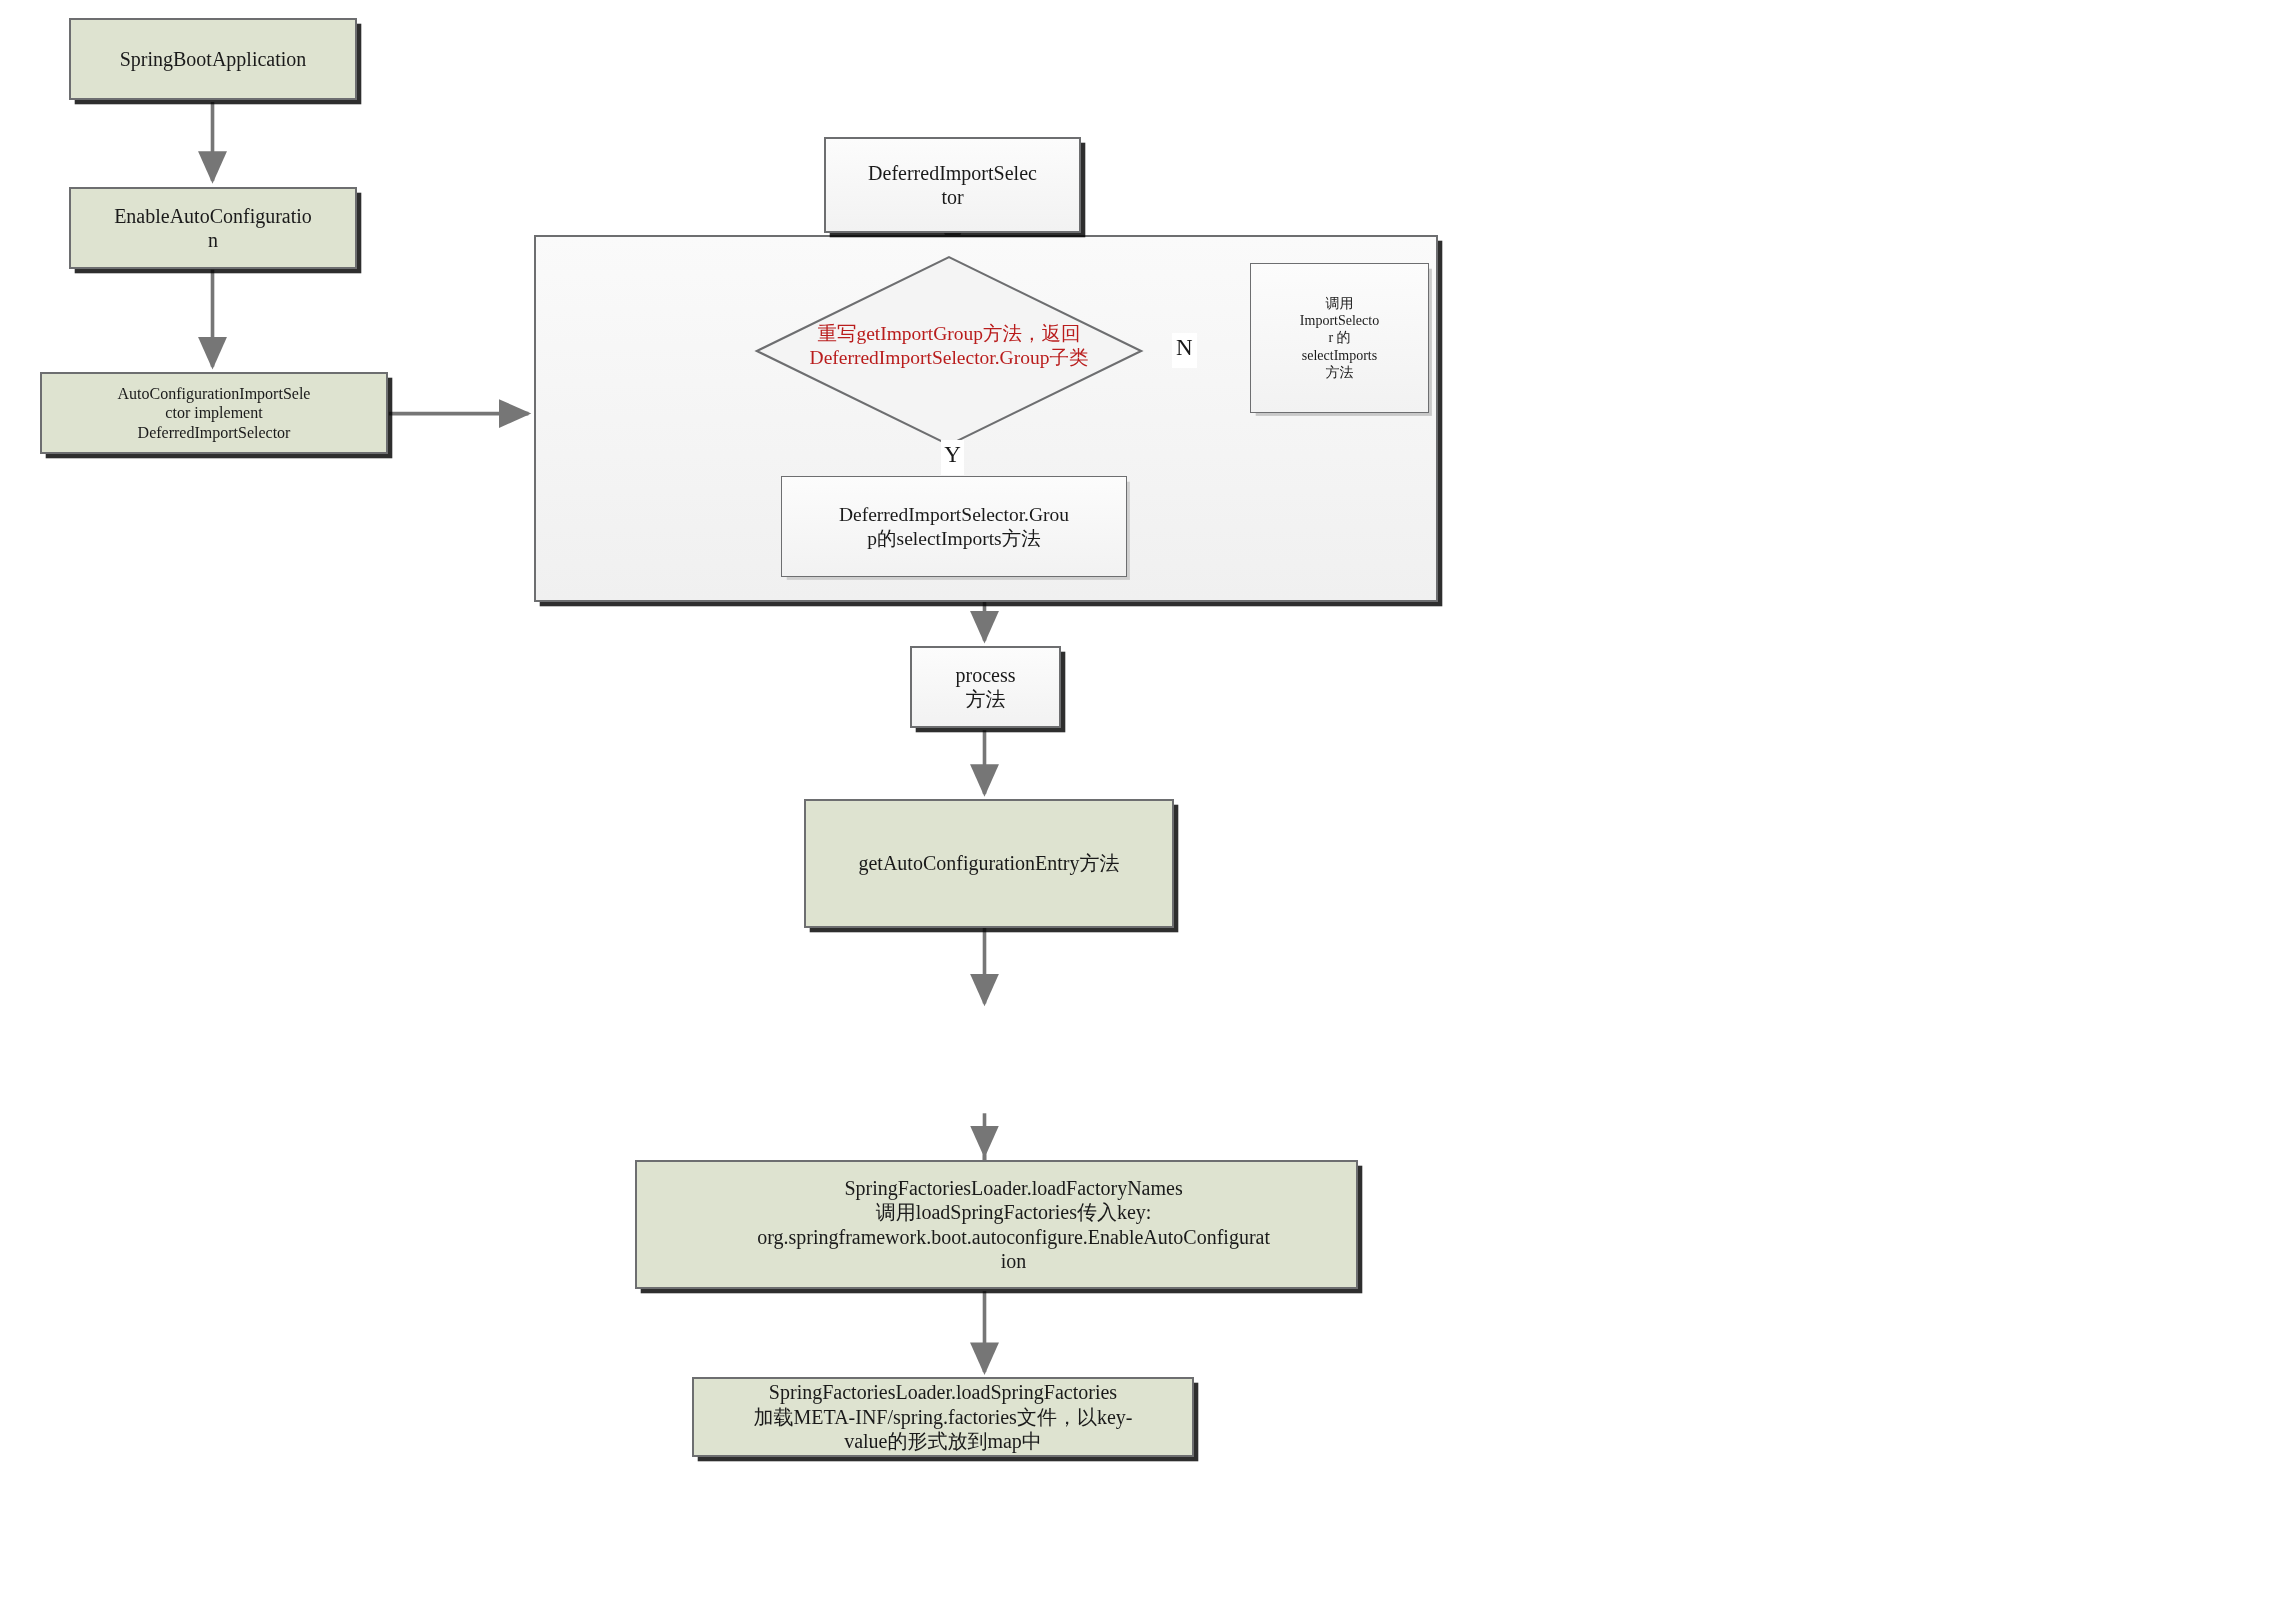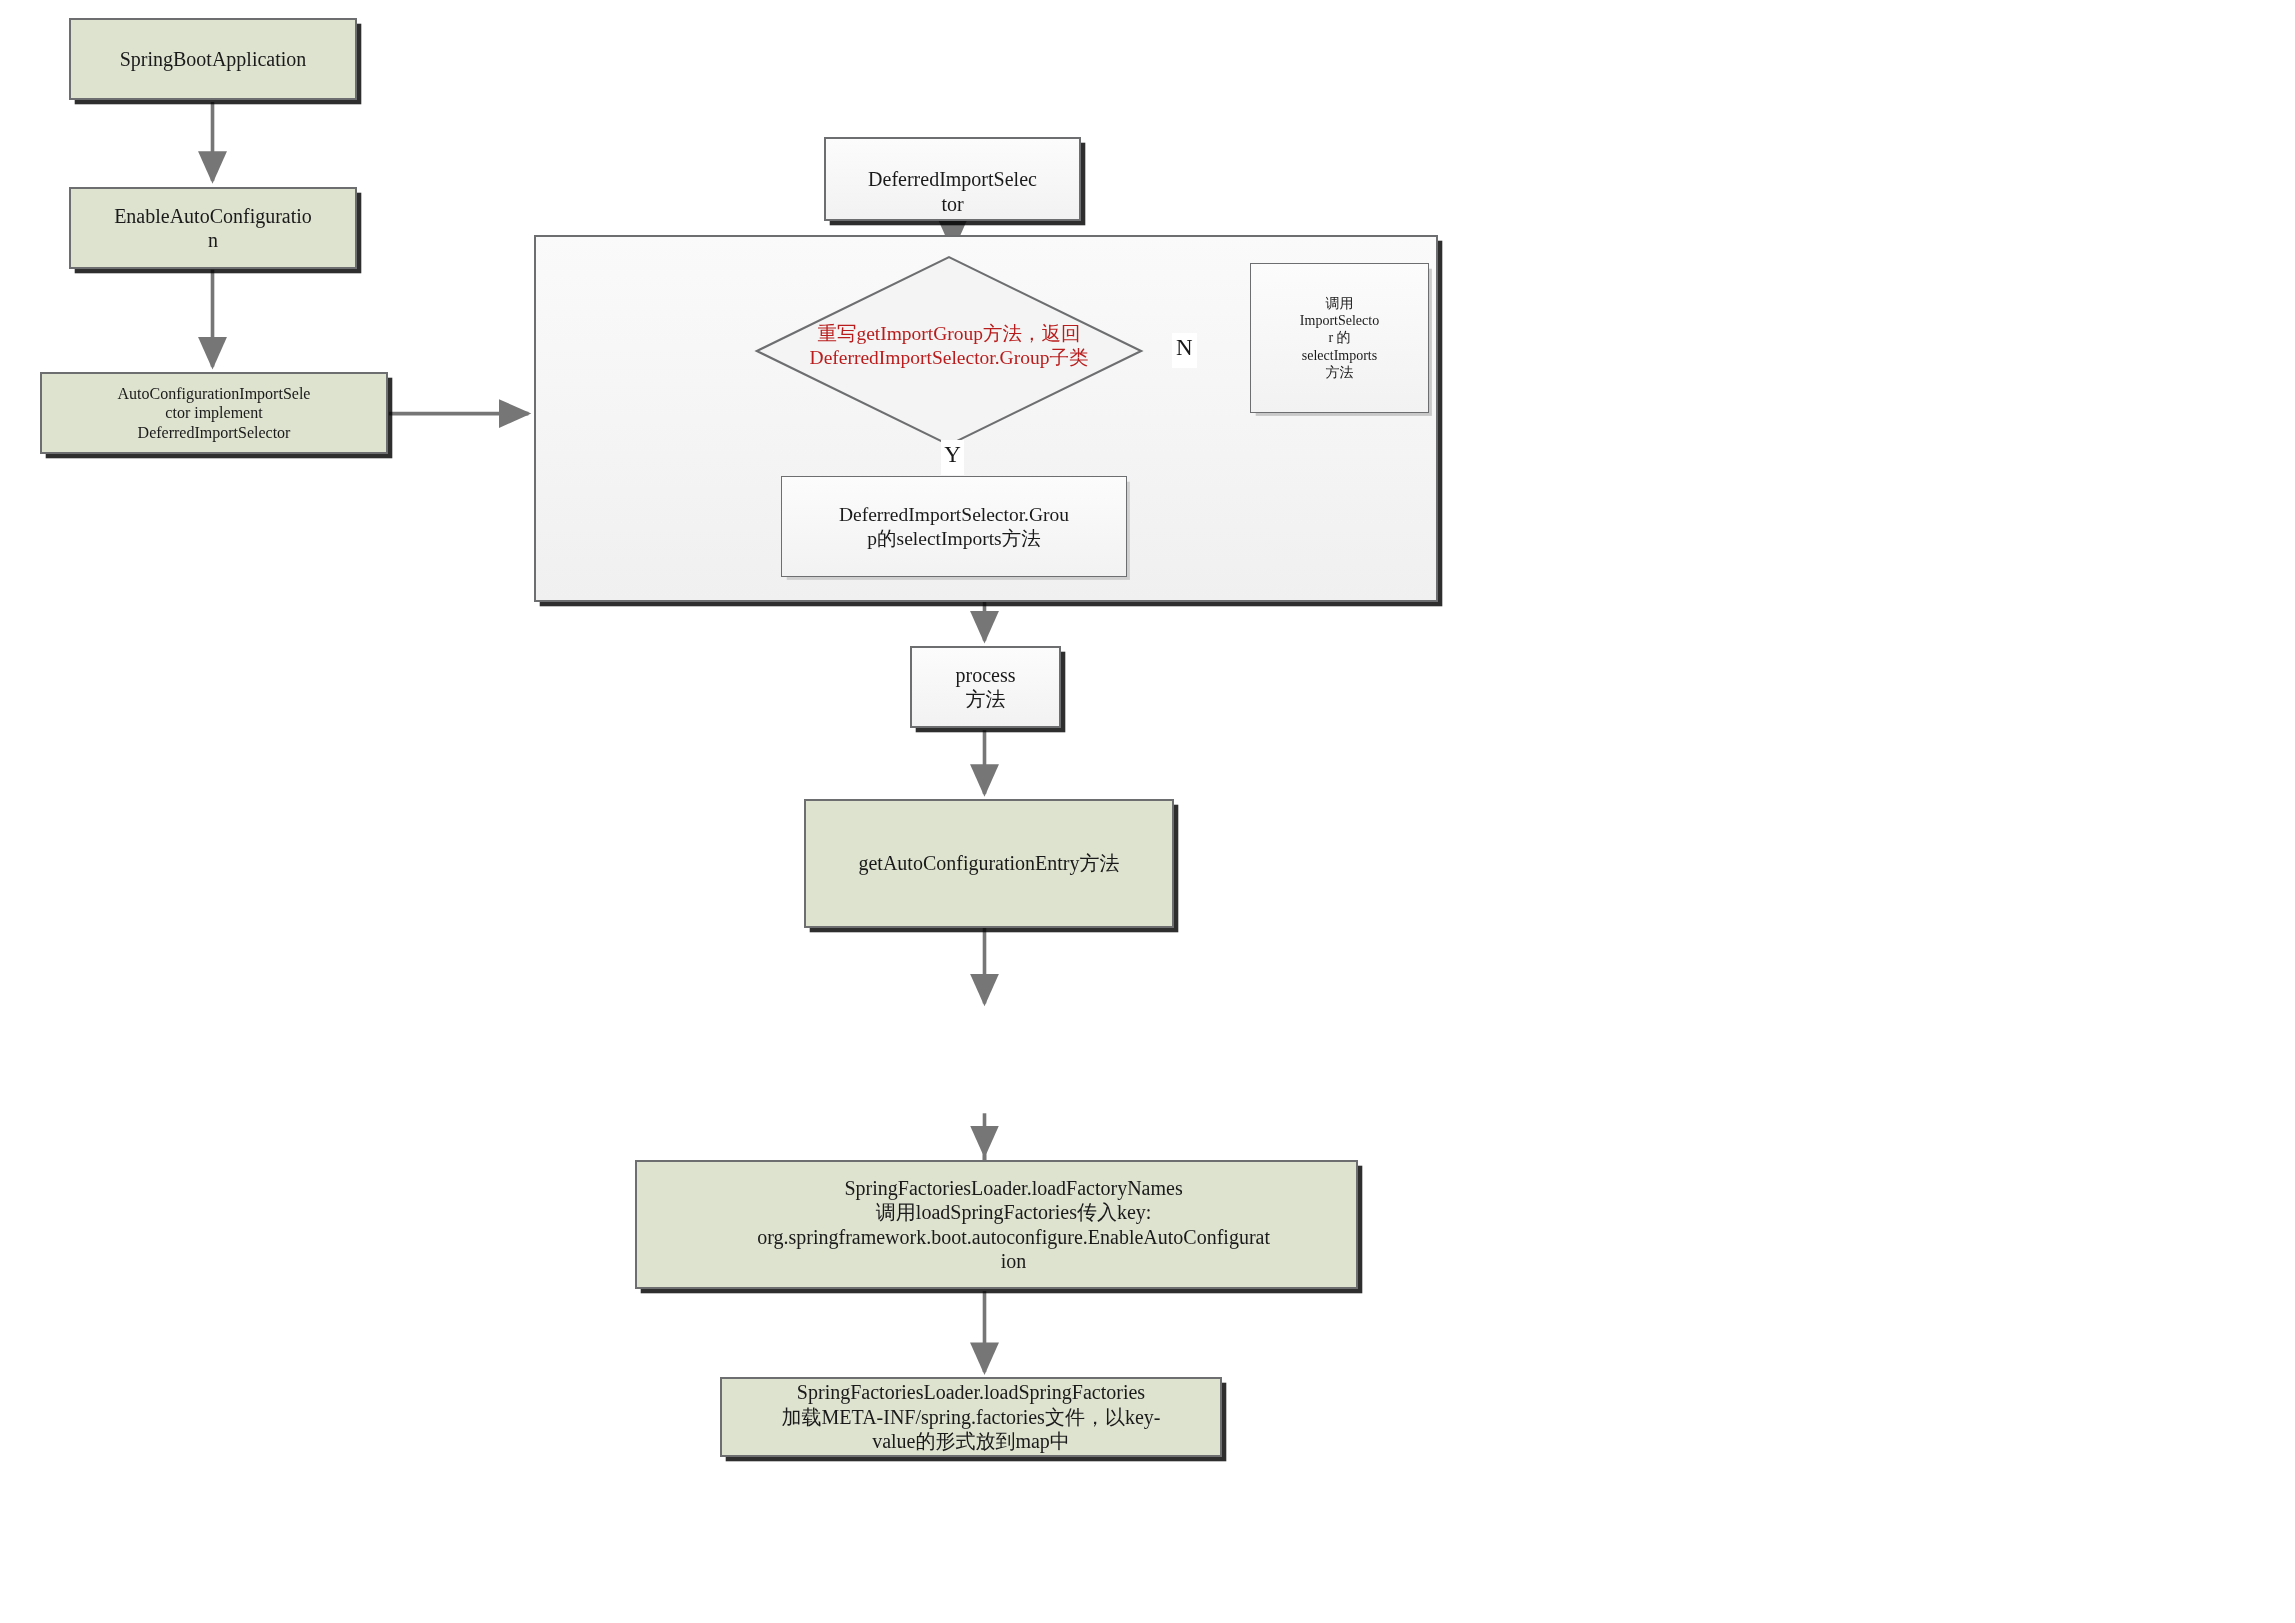--- a/index.html
+++ b/index.html
@@ -124,21 +124,21 @@
     <span class="txt">EnableAutoConfiguratio
 n</span>
   </div>
 
   <div class="node green" style="left:40px; top:372px; width:348px; height:82px; font-size:16px;">
     <span class="txt">AutoConfigurationImportSele
 ctor implement
 DeferredImportSelector</span>
   </div>
 
-  <div class="node white" style="left:824px; top:137px; width:257px; height:84px; font-size:20px;align-items:flex-end;">
+  <div class="node white" style="left:824px; top:137px; width:257px; height:96px; font-size:20px;">
     <span class="txt">DeferredImportSelec
 tor</span>
   </div>
 
   <div class="diamond" style="left:754px; top:254px; width:390px; height:194px;">
     <svg width="390" height="194" viewBox="0 0 540 268" xmlns="http://www.w3.org/2000/svg">
       <polygon points="270,4 536,134 270,264 4,134" fill="#f4f4f4" stroke="#6d6e70" stroke-width="3"></polygon>
     </svg>
     <div class="dlabel" style="top:68px; font-size:19.5px;">重写getImportGroup方法，返回
 DeferredImportSelector.Group子类</div>
@@ -171,20 +171,20 @@
   </div>
 
 
   <div class="node green" style="left:635px; top:1160px; width:723px; height:129px; font-size:20px;padding-left:40px;">
     <span class="txt">SpringFactoriesLoader.loadFactoryNames
 调用loadSpringFactories传入key:
 org.springframework.boot.autoconfigure.EnableAutoConfigurat
 ion</span>
   </div>
 
-  <div class="node green" style="left:720px; top:1377px; width:502px; height:80px; font-size:20px;">
+  <div class="node green" style="left:692px; top:1377px; width:502px; height:80px; font-size:20px;">
     <span class="txt">SpringFactoriesLoader.loadSpringFactories
 加载META-INF/spring.factories文件，以key-
 value的形式放到map中</span>
   </div>
 
 </div>
 
 
 </body></html>

